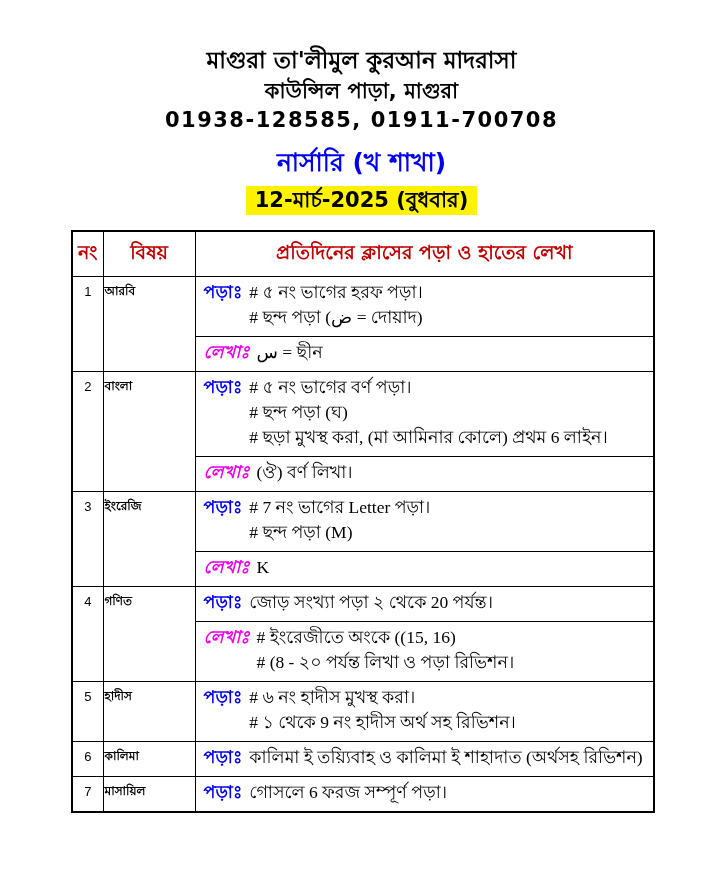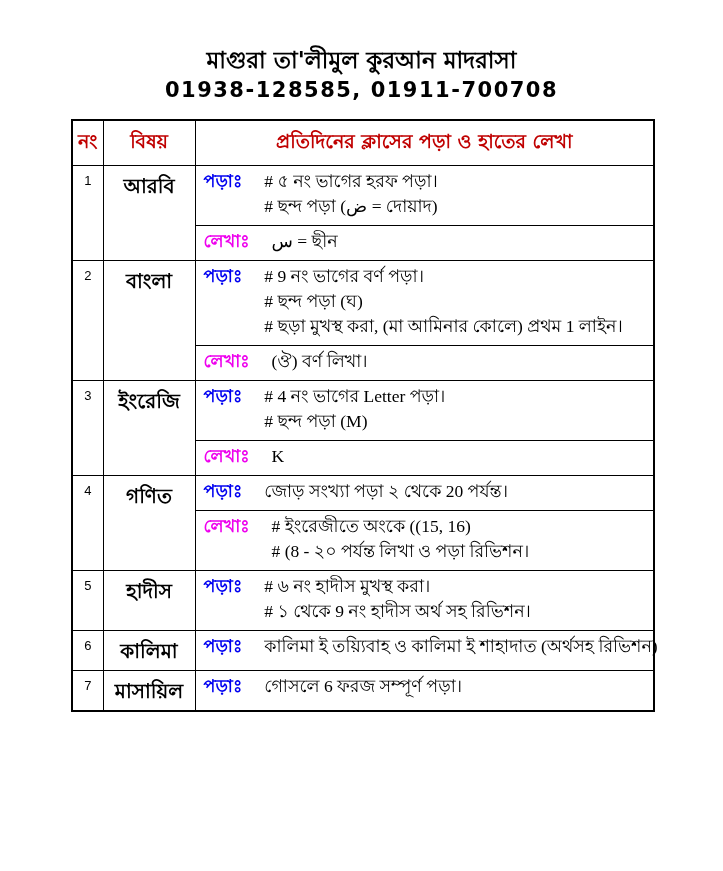--- a/index.html
+++ b/index.html
@@ -37,39 +37,44 @@
   .schedule th,.schedule td{border:1.6px solid var(--border-black);}
   .schedule th{
     color:var(--header-red);font-size:19px;font-weight:bold;
     padding:6px 2px;text-align:center;
   }
   td.serial{
     font-size:13px;font-family:"Liberation Sans","DejaVu Sans",sans-serif;
     text-align:center;vertical-align:top;padding-top:7px;
   }
   td.subject{
-    font-size:20px;font-weight:bold;text-align:center;
+    font-size:12px;font-weight:bold;text-align:left;
     vertical-align:top;padding-top:5px;
   }
   td.content{padding:3px 6px 6px 8px;vertical-align:top;font-size:17.5px;line-height:25px;}
-  .sec{display:flex;align-items:flex-start;gap:22px;}
+  .sec{display:flex;align-items:flex-start;gap:7px;}
   .sec-label{font-weight:bold;white-space:nowrap;}
   .sec-label.pora{color:var(--label-blue);}
-  .sec-label.lekha{color:var(--label-magenta);}
+  .sec-label.lekha{color:var(--label-magenta);font-style:italic;}
   .lines{flex:1;min-width:0;font-family:Liberation Serif, serif;}
   .line{white-space:nowrap;}
 </style>
 </head>
 <body>
 
 <div class="sheet">
 
   <div class="header">
     <div class="school-name">মাগুরা তা'লীমুল কুরআন মাদরাসা</div>
+    <div class="address">কাউন্সিল পাড়া, মাগুরা</div>
     <div class="phones">01938-128585, 01911-700708</div>
+    <div class="class-title">নার্সারি (খ শাখা)</div>
+    <div class="date-wrap">
+      <span class="date-badge">12-মার্চ-2025 (বুধবার)</span>
+    </div>
   </div>
 
   <table class="schedule">
     <colgroup>
       <col class="c-no">
         <col class="c-subject">
         <col class="c-content">
     </colgroup>
     <thead>
       <tr>
@@ -102,23 +107,23 @@
             </div>
           </td>
         </tr>
         <tr>
           <td class="serial" rowspan="2">2</td>
           <td class="subject" rowspan="2">বাংলা</td>
           <td class="content">
             <div class="sec">
               <span class="sec-label pora">পড়াঃ</span>
               <div class="lines">
-                <div class="line"># 9 নং ভাগের বর্ণ পড়া।</div>
+                <div class="line"># ৫ নং ভাগের বর্ণ পড়া।</div>
                 <div class="line"># ছন্দ পড়া (ঘ)</div>
-                <div class="line"># ছড়া মুখস্থ করা, (মা আমিনার কোলে) প্রথম 1 লাইন।</div>
+                <div class="line"># ছড়া মুখস্থ করা, (মা আমিনার কোলে) প্রথম 6 লাইন।</div>
               </div>
             </div>
           </td>
         </tr>
         <tr>
           <td class="content">
             <div class="sec">
               <span class="sec-label lekha">লেখাঃ</span>
               <div class="lines">
                 <div class="line">(ঔ) বর্ণ লিখা।</div>
@@ -126,21 +131,21 @@
             </div>
           </td>
         </tr>
         <tr>
           <td class="serial" rowspan="2">3</td>
           <td class="subject" rowspan="2">ইংরেজি</td>
           <td class="content">
             <div class="sec">
               <span class="sec-label pora">পড়াঃ</span>
               <div class="lines">
-                <div class="line"># 4 নং ভাগের Letter পড়া।</div>
+                <div class="line"># 7 নং ভাগের Letter পড়া।</div>
                 <div class="line"># ছন্দ পড়া (M)</div>
               </div>
             </div>
           </td>
         </tr>
         <tr>
           <td class="content">
             <div class="sec">
               <span class="sec-label lekha">লেখাঃ</span>
               <div class="lines">

